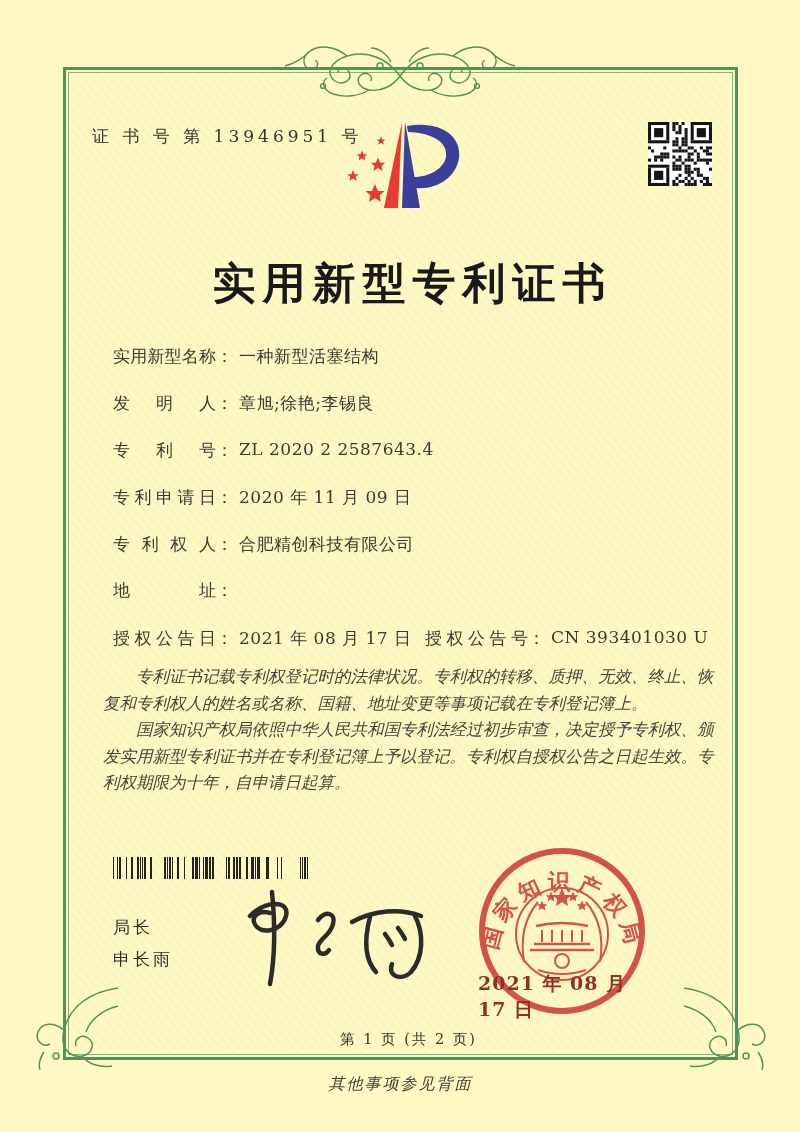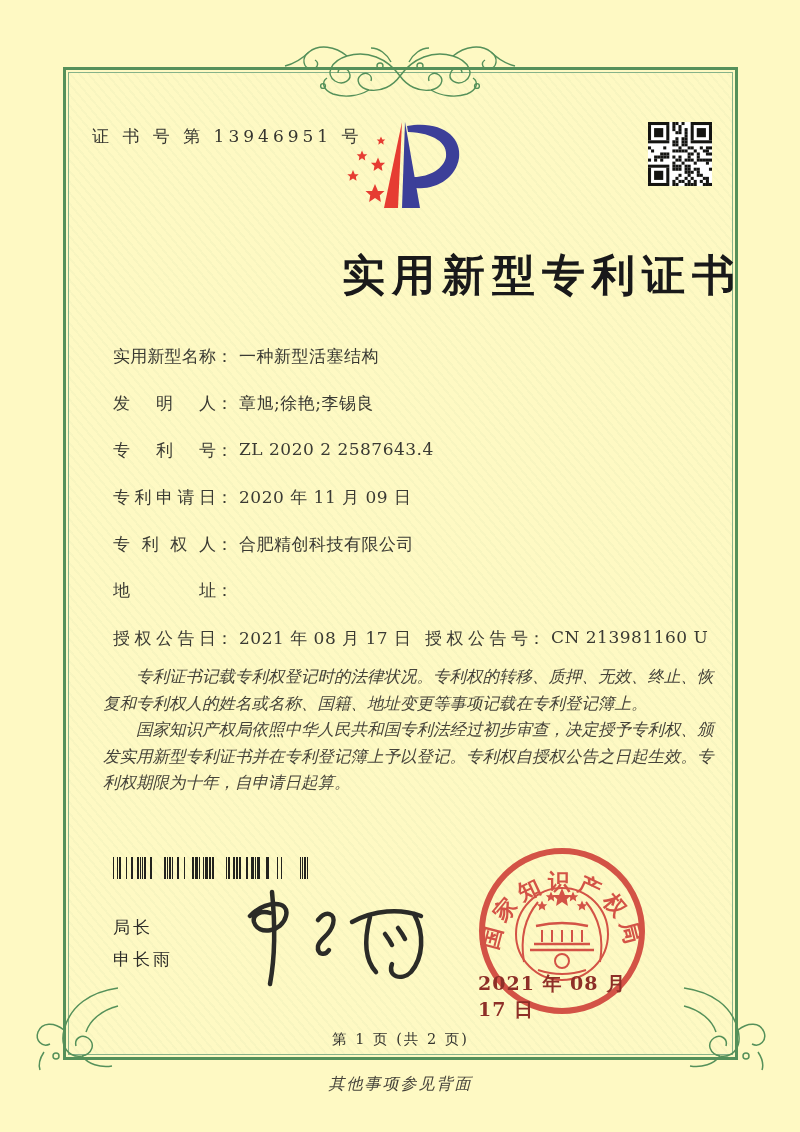--- a/index.html
+++ b/index.html
@@ -19,22 +19,22 @@
     border:1px solid #86b289;
     background:repeating-linear-gradient(50deg, rgba(130,170,130,0.05) 0 2px, rgba(0,0,0,0) 2px 7px);
   }
   .flourish{ position:absolute; }
   .flourish path, .flourish circle{ fill:none; stroke:var(--border-green,#55905a); }
   
   .cert-no{ position:absolute; left:92px; top:125px; font-size:17px; letter-spacing:4px; color:#35352f;}
   .logo{ position:absolute; left:340px; top:116px; }
   .qr{ position:absolute; left:648px; top:122px; width:64px; height:64px; background:#fff;}
   .title{
-    position:absolute; left:63px; top:243px; width:675px; text-align:right;
-    font-size:43px; font-weight:600; letter-spacing:7px; color:#19191a; margin:4px;
+    position:absolute; left:63px; top:243px; width:675px; text-align:center;
+    font-size:43px; font-weight:600; letter-spacing:7px; color:#19191a; margin:12px;
   }
   
   .field-row{ position:absolute; left:113px; display:flex; font-size:17px; color:#3a3a33; }
   .f-label{ width:103px; text-align:justify; text-align-last:justify; flex:none; }
   .f-colon{ flex:none; padding-right:6px;}
   .f-value{ letter-spacing:0.5px; }
   .addr .f-value{ width:400px; line-height:24px;}
   .grant-group{ display:flex; }
   .grant-a{ width:312px; }
   
@@ -49,21 +49,21 @@
     font-family:Liberation Mono, monospace; color:#2e2e2a;}
   .signature{ position:absolute; left:222px; top:882px; }
   .signature path{ fill:none; stroke:#2b2b27; stroke-width:4.5; stroke-linecap:round; stroke-linejoin:round;}
   .seal{ position:absolute; left:470px; top:842px; }
   .seal .s-stroke{ fill:none; stroke:var(--seal-red,#d0453c); }
   .seal .s-fill{ fill:var(--seal-red,#d0453c); stroke:none; }
   .seal text{ fill:var(--seal-red,#d0453c); font-weight:bold; }
   .seal-date{ position:absolute; left:478px; top:971px; width:180px; font-size:19px;
     letter-spacing:1px; color:#8e2f28; font-weight:600; }
   .page-info{ position:absolute; left:63px; top:1030px; width:675px; text-align:center;
-    font-size:14.5px; color:#33332e; letter-spacing:2px;}
+    font-size:14.5px; color:#33332e; letter-spacing:2px;padding-left:8px;}
   .back-note{ position:absolute; left:63px; top:1074px; width:675px; text-align:center;
     font-size:16px; font-style:italic; color:#45433a; letter-spacing:2px;}
   .logo-red{ fill:var(--logo-red,#e63c32); }
   .logo-blue{ fill:var(--logo-blue,#3c3f99); }
 </style>
 </head>
 <body>
 
 <div class="page" style="--seal-red: #d0453c; --border-green: #55905a; --logo-red: #e63c32; --logo-blue: #3c3f99;">
 
@@ -300,21 +300,21 @@
   </div>
   <div class="field-row" style="top:627px">
     <span class="grant-group grant-a">
       <span class="f-label">授权公告日</span>
         <span class="f-colon">：</span>
       <span class="f-value">2021 年 08 月 17 日</span>
     </span>
     <span class="grant-group">
       <span class="f-label">授权公告号</span>
         <span class="f-colon">：</span>
-      <span class="f-value">CN 213981160 U</span>
+      <span class="f-value">CN 393401030 U</span>
     </span>
   </div>
 
   <div class="paras">
     <p>专利证书记载专利权登记时的法律状况。专利权的转移、质押、无效、终止、恢复和专利权人的姓名或名称、国籍、地址变更等事项记载在专利登记簿上。</p>
     <p>国家知识产权局依照中华人民共和国专利法经过初步审查，决定授予专利权、颁发实用新型专利证书并在专利登记簿上予以登记。专利权自授权公告之日起生效。专利权期限为十年，自申请日起算。</p>
   </div>
 
   <svg class="barcode" id="barcode-svg" width="198" height="22" viewBox="0 0 198 22">
       <rect x="0" y="0" width="1" height="22" fill="#23231f"></rect>

